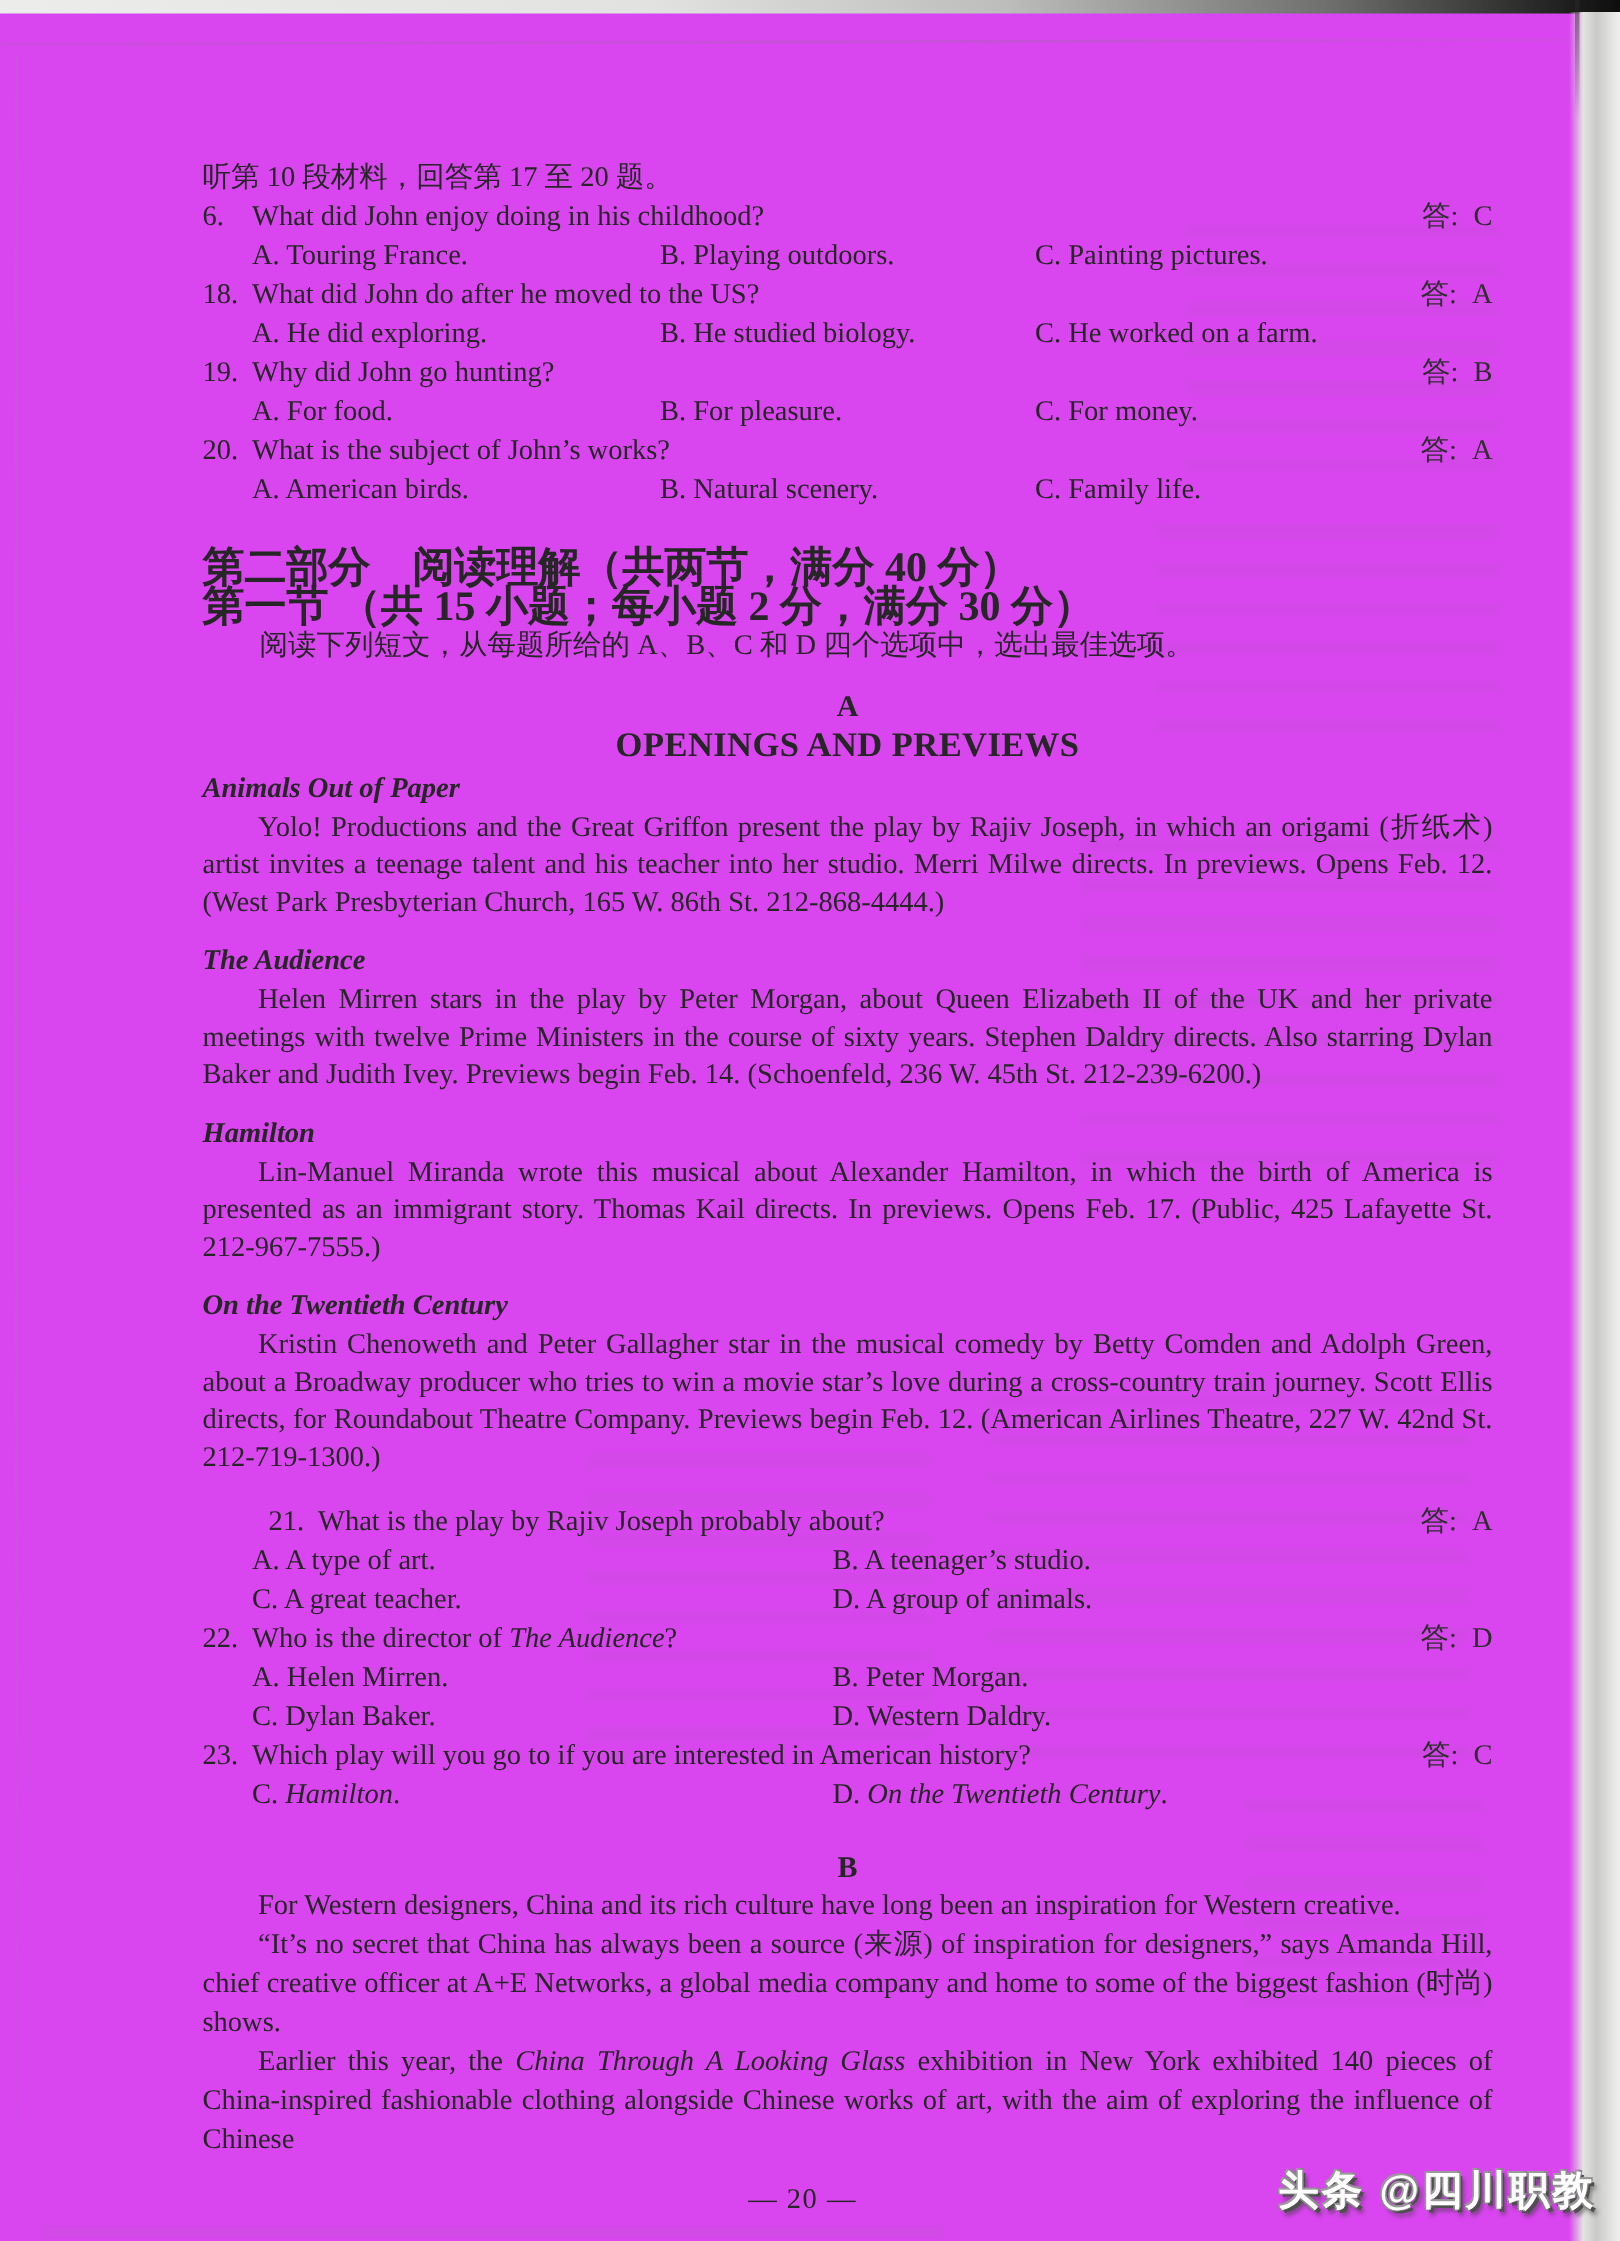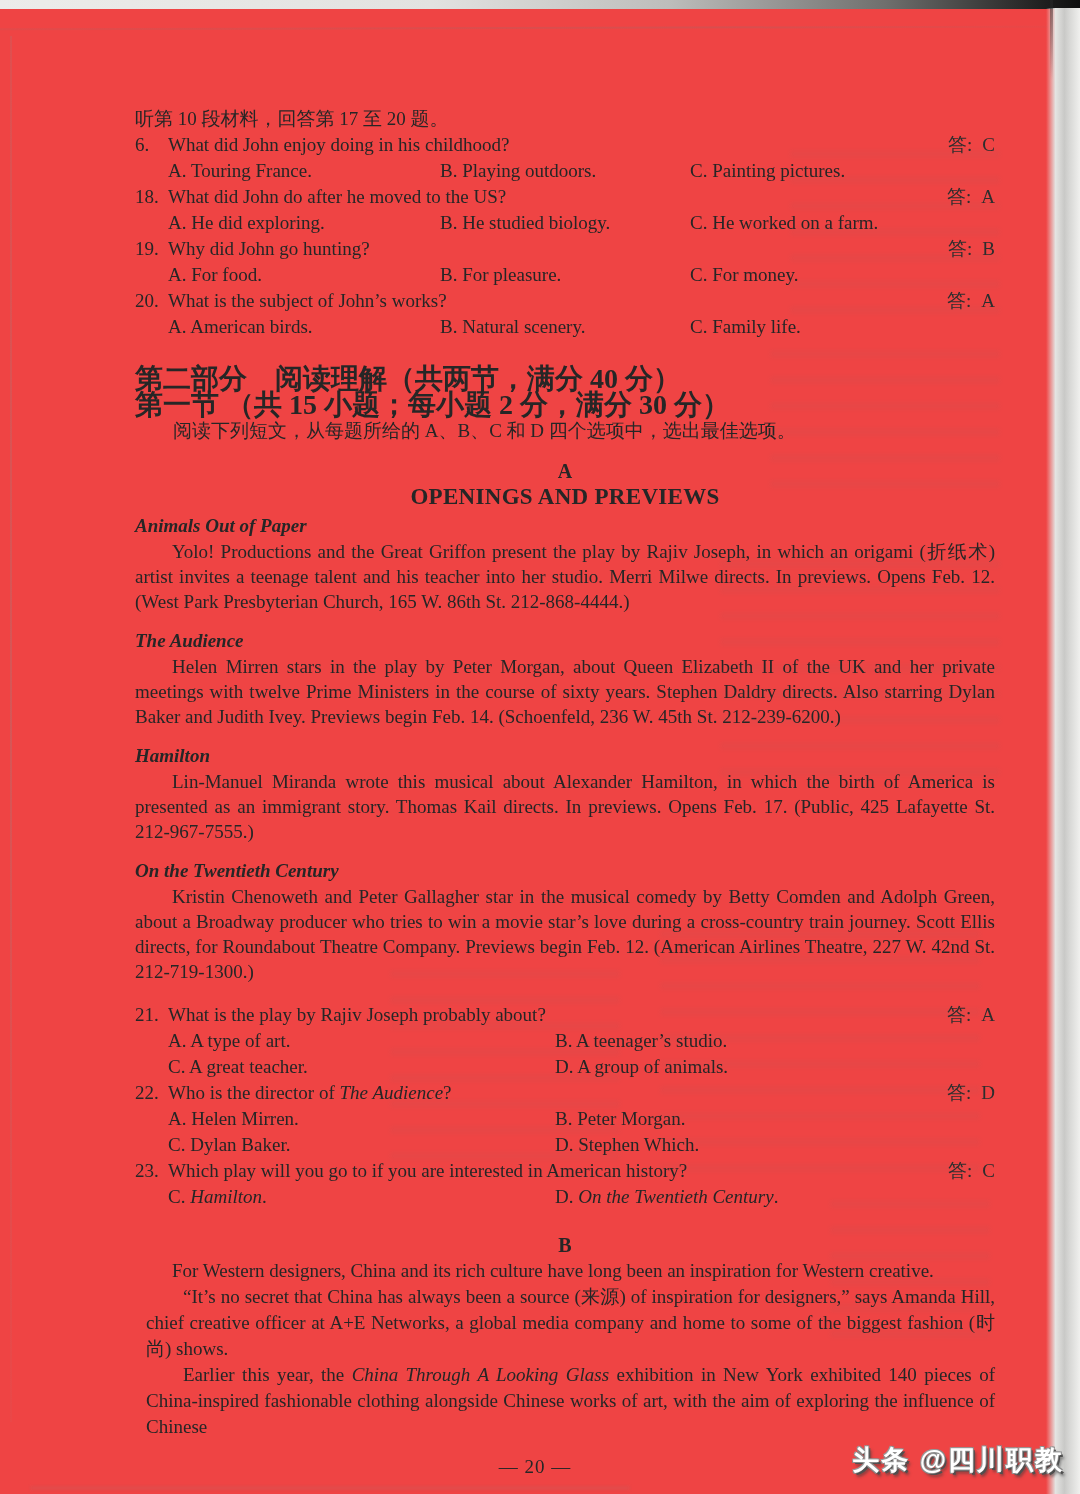--- a/index.html
+++ b/index.html
@@ -3,21 +3,21 @@
 <meta charset="utf-8">
 <style>
   * { margin: 0; padding: 0; box-sizing: border-box; }
   html, body { background: #ffffff; }
   body { font-family: "Liberation Serif", "DejaVu Serif", serif; }
 
   .page {
     position: relative;
     width: 1080px;
     height: 1494px;
-    background: #ef4444;
+    background: #d946ef;
     overflow: hidden;
     color: #262626;
   }
 
   
   .edge-top {
     position: absolute; top: 0; left: 0; width: 100%; height: 9px;
     background: linear-gradient(to right,
       #ececea 0%, #e2e2e0 40%, #bdbdbb 62%, #6f6f6d 82%, #1d1d1d 97%, #0e0e0e 100%);
   }
@@ -89,32 +89,32 @@
   .ans-letter { margin-left: 10px; }
 
   .lopts {
     display: grid; grid-template-columns: 272px 250px auto;
     padding-left: 33px; line-height: 26px;
   }
   .ropts {
     display: grid; grid-template-columns: 387px auto;
     padding-left: 33px; line-height: 26px;
   }
-  .rq-first { margin-top: 18px; }
+  .rq-first { margin-top: 18px; margin-left: 44px; }
 
   
   .passage { margin-top: 3px; }
   .passage + .passage { margin-top: 14px; }
   .ptitle { font-weight: bold; font-style: italic; line-height: 26px; }
   .pbody {
     text-align: justify; text-indent: 37px; line-height: 25px;
   }
 
   .pb-para { text-indent: 37px; line-height: 26px; }
-  .pb-just { text-align: justify; margin-left: 11px; }
+  .pb-just { text-align: justify; }
 
   .footer {
     margin-top: 14px; text-align: center; font-size: 19px;
     letter-spacing: 1px; transform: translateX(-30px);
   }
 
   .watermark {
     position: absolute; right: 16px; bottom: 16px;
     font-family: "Liberation Sans", "DejaVu Sans", sans-serif;
     font-weight: bold; font-size: 27px; letter-spacing: 2px;
@@ -233,21 +233,21 @@
       <span class="qnum">22.</span>
       <span class="qtext"><span>Who is the director of </span><i>The Audience</i><span>?</span></span>
       <span class="ans"><span>答:</span><span class="ans-letter">D</span></span>
     </div>
     <div class="ropts">
       <span><span>A. Helen Mirren.</span><i></i><span></span></span>
       <span><span>B. Peter Morgan.</span><i></i><span></span></span>
     </div>
     <div class="ropts">
       <span><span>C. Dylan Baker.</span><i></i><span></span></span>
-      <span><span>D. Stephen Which.</span><i></i><span></span></span>
+      <span><span>D. Western Daldry.</span><i></i><span></span></span>
     </div>
 
     <div class="qrow">
       <span class="qnum">23.</span>
       <span class="qtext"><span>Which play will you go to if you are interested in American history?</span><i></i><span></span></span>
       <span class="ans"><span>答:</span><span class="ans-letter">C</span></span>
     </div>
     <div class="ropts">
       <span><span>C. </span><i>Hamilton</i><span>.</span></span>
       <span><span>D. </span><i>On the Twentieth Century</i><span>.</span></span>

